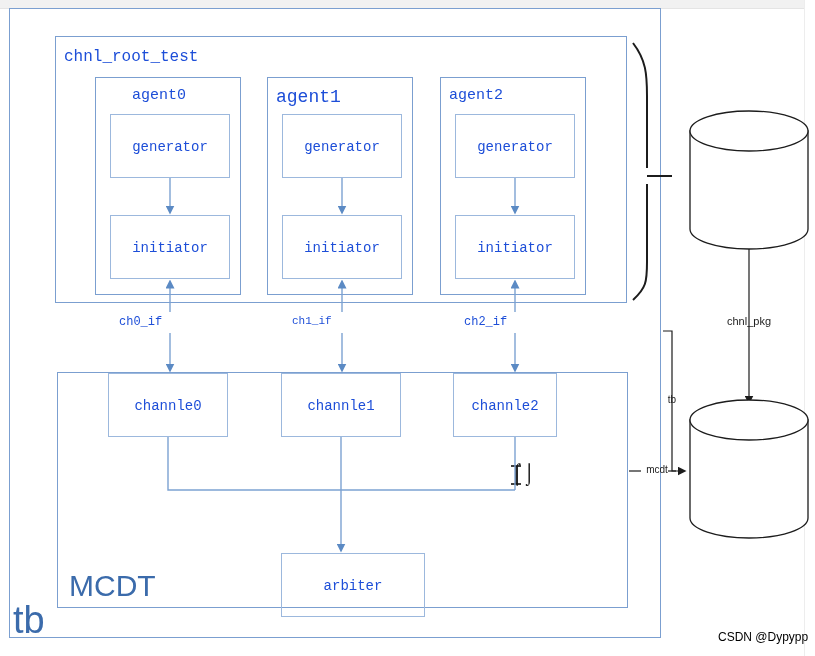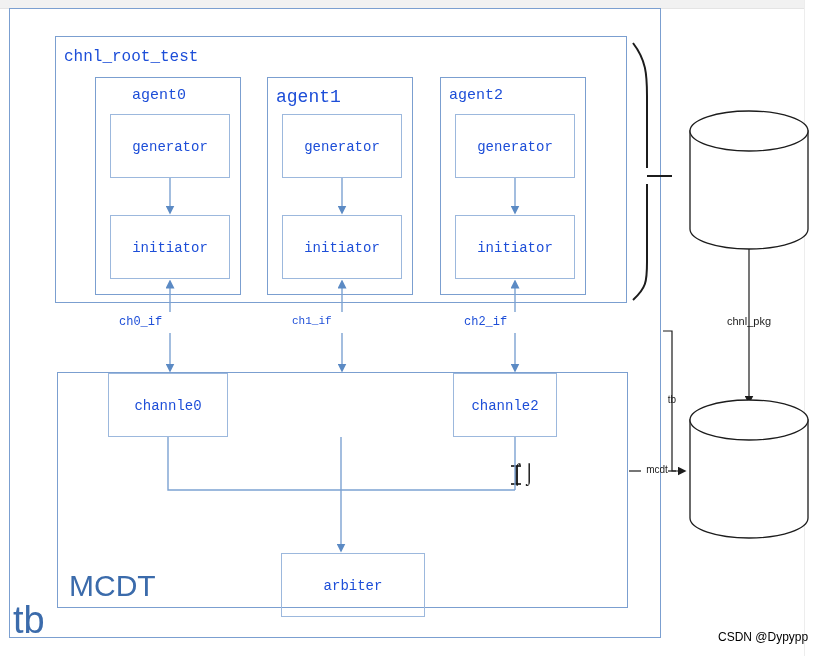--- a/index.html
+++ b/index.html
@@ -144,20 +144,23 @@
 
   <div class="lbl" style="left:119px; top:316px; font-size:12px;">ch0_if</div>
   <div class="lbl" style="left:292px; top:316px; font-size:11px;">ch1_if</div>
   <div class="lbl" style="left:464px; top:316px; font-size:12px;">ch2_if</div>
 
   <div class="box" style="left:57px; top:372px; width:571px; height:236px;"></div>
   <div class="mcdt-word" style="left:69px; top:571px;">MCDT</div>
 
   <div class="box thin" style="left:108px; top:373px; width:120px; height:64px;">
     <div class="lbl center" style="top:25px; font-size:14px;">channle0</div>
+  </div>
+  <div class="box thin" style="left:281px; top:373px; width:120px; height:64px;">
+    <div class="lbl center" style="top:25px; font-size:14px;">channle1</div>
   </div>
   <div class="box thin" style="left:453px; top:373px; width:104px; height:64px;">
     <div class="lbl center" style="top:25px; font-size:14px;">channle2</div>
   </div>
 
   <div class="box thin" style="left:281px; top:553px; width:144px; height:64px;">
     <div class="lbl center" style="top:25px; font-size:14px;">arbiter</div>
   </div>
 
   <div class="tb-word" style="left:13px; top:601px;">tb</div>

